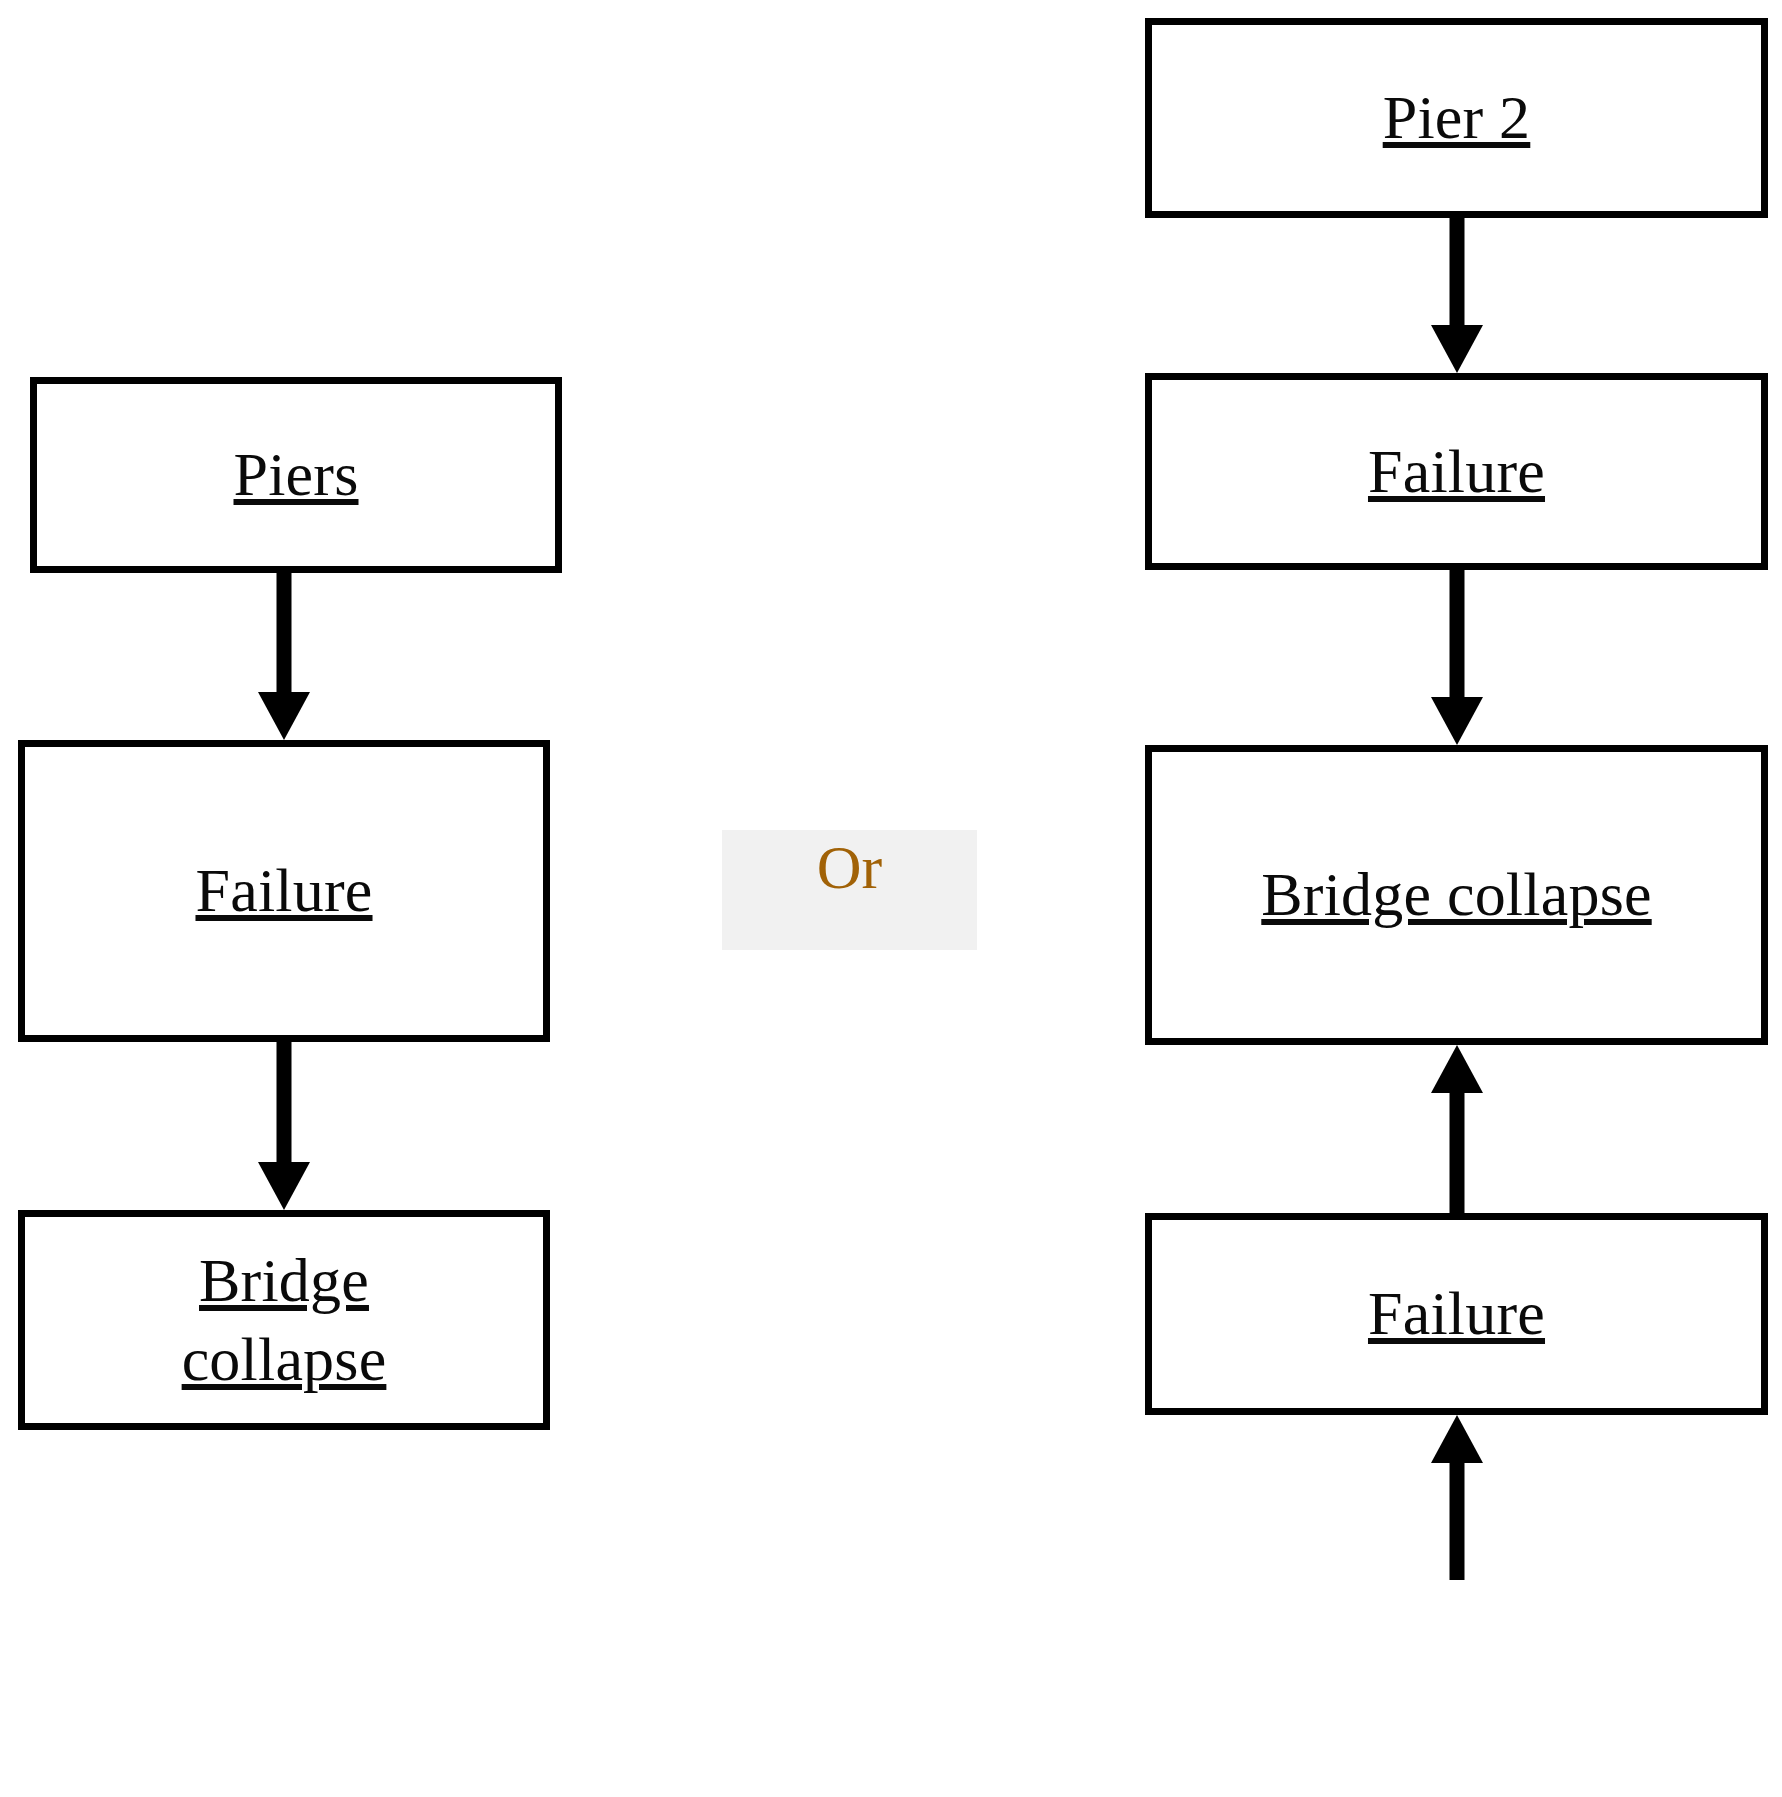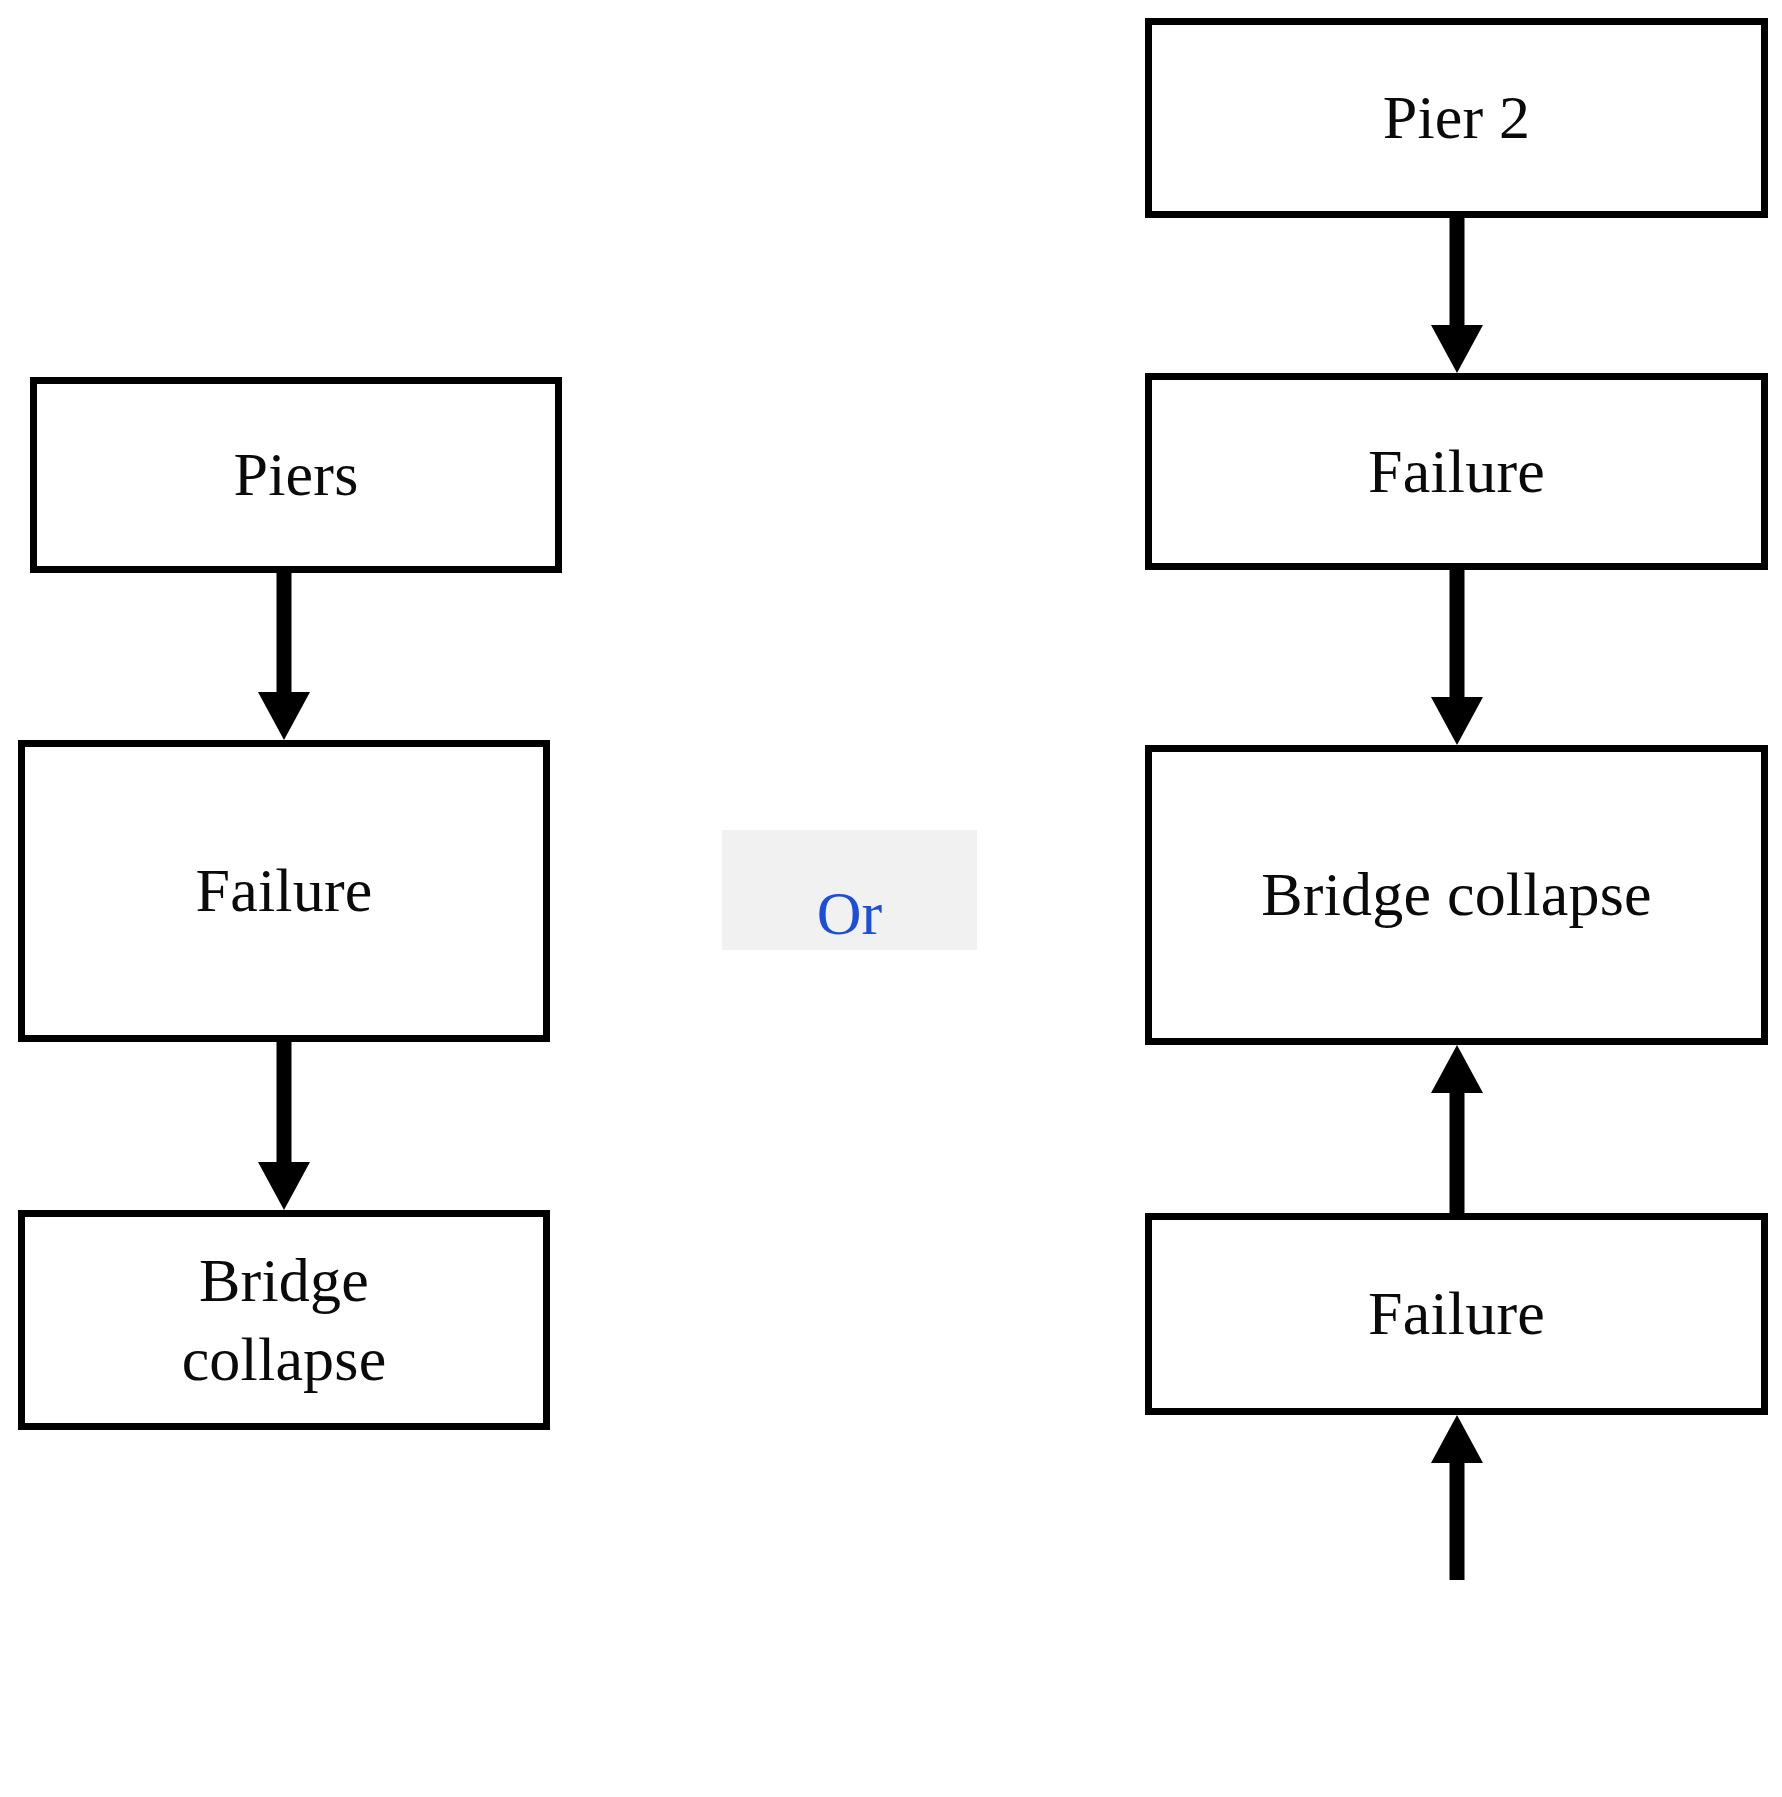--- a/index.html
+++ b/index.html
@@ -27,20 +27,21 @@
     justify-content: center;
     text-align: center;
     color: #0a0a0a;
     font-size: 62px;
     line-height: 1.28;
     letter-spacing: 0.2px;
   }
   .node .label {
     display: block;
     white-space: pre-line;
+    text-decoration: underline;
   }
   .arrow {
     position: absolute;
     width: 0;
     height: 0;
   }
   .arrow .shaft {
     position: absolute;
     left: 50%;
     transform: translateX(-50%);
@@ -60,23 +61,23 @@
     border-top: 48px solid #000000;
   }
   .arrow.up .head {
     border-bottom: 48px solid #000000;
   }
   .or-box {
     position: absolute;
     box-sizing: border-box;
     background: #f1f1f1;
     display: flex;
-    align-items: flex-end;
+    align-items: flex-start;
     justify-content: center;
-    color: #1d4ed8;
+    color: #a16207;
     font-size: 62px;
     line-height: 1.2;
   }
 </style>
 </head>
 <body>
 
 <div id="canvas">
 
   <div class="node" style="left:30px; top:377px; width:532px; height:196px;">

